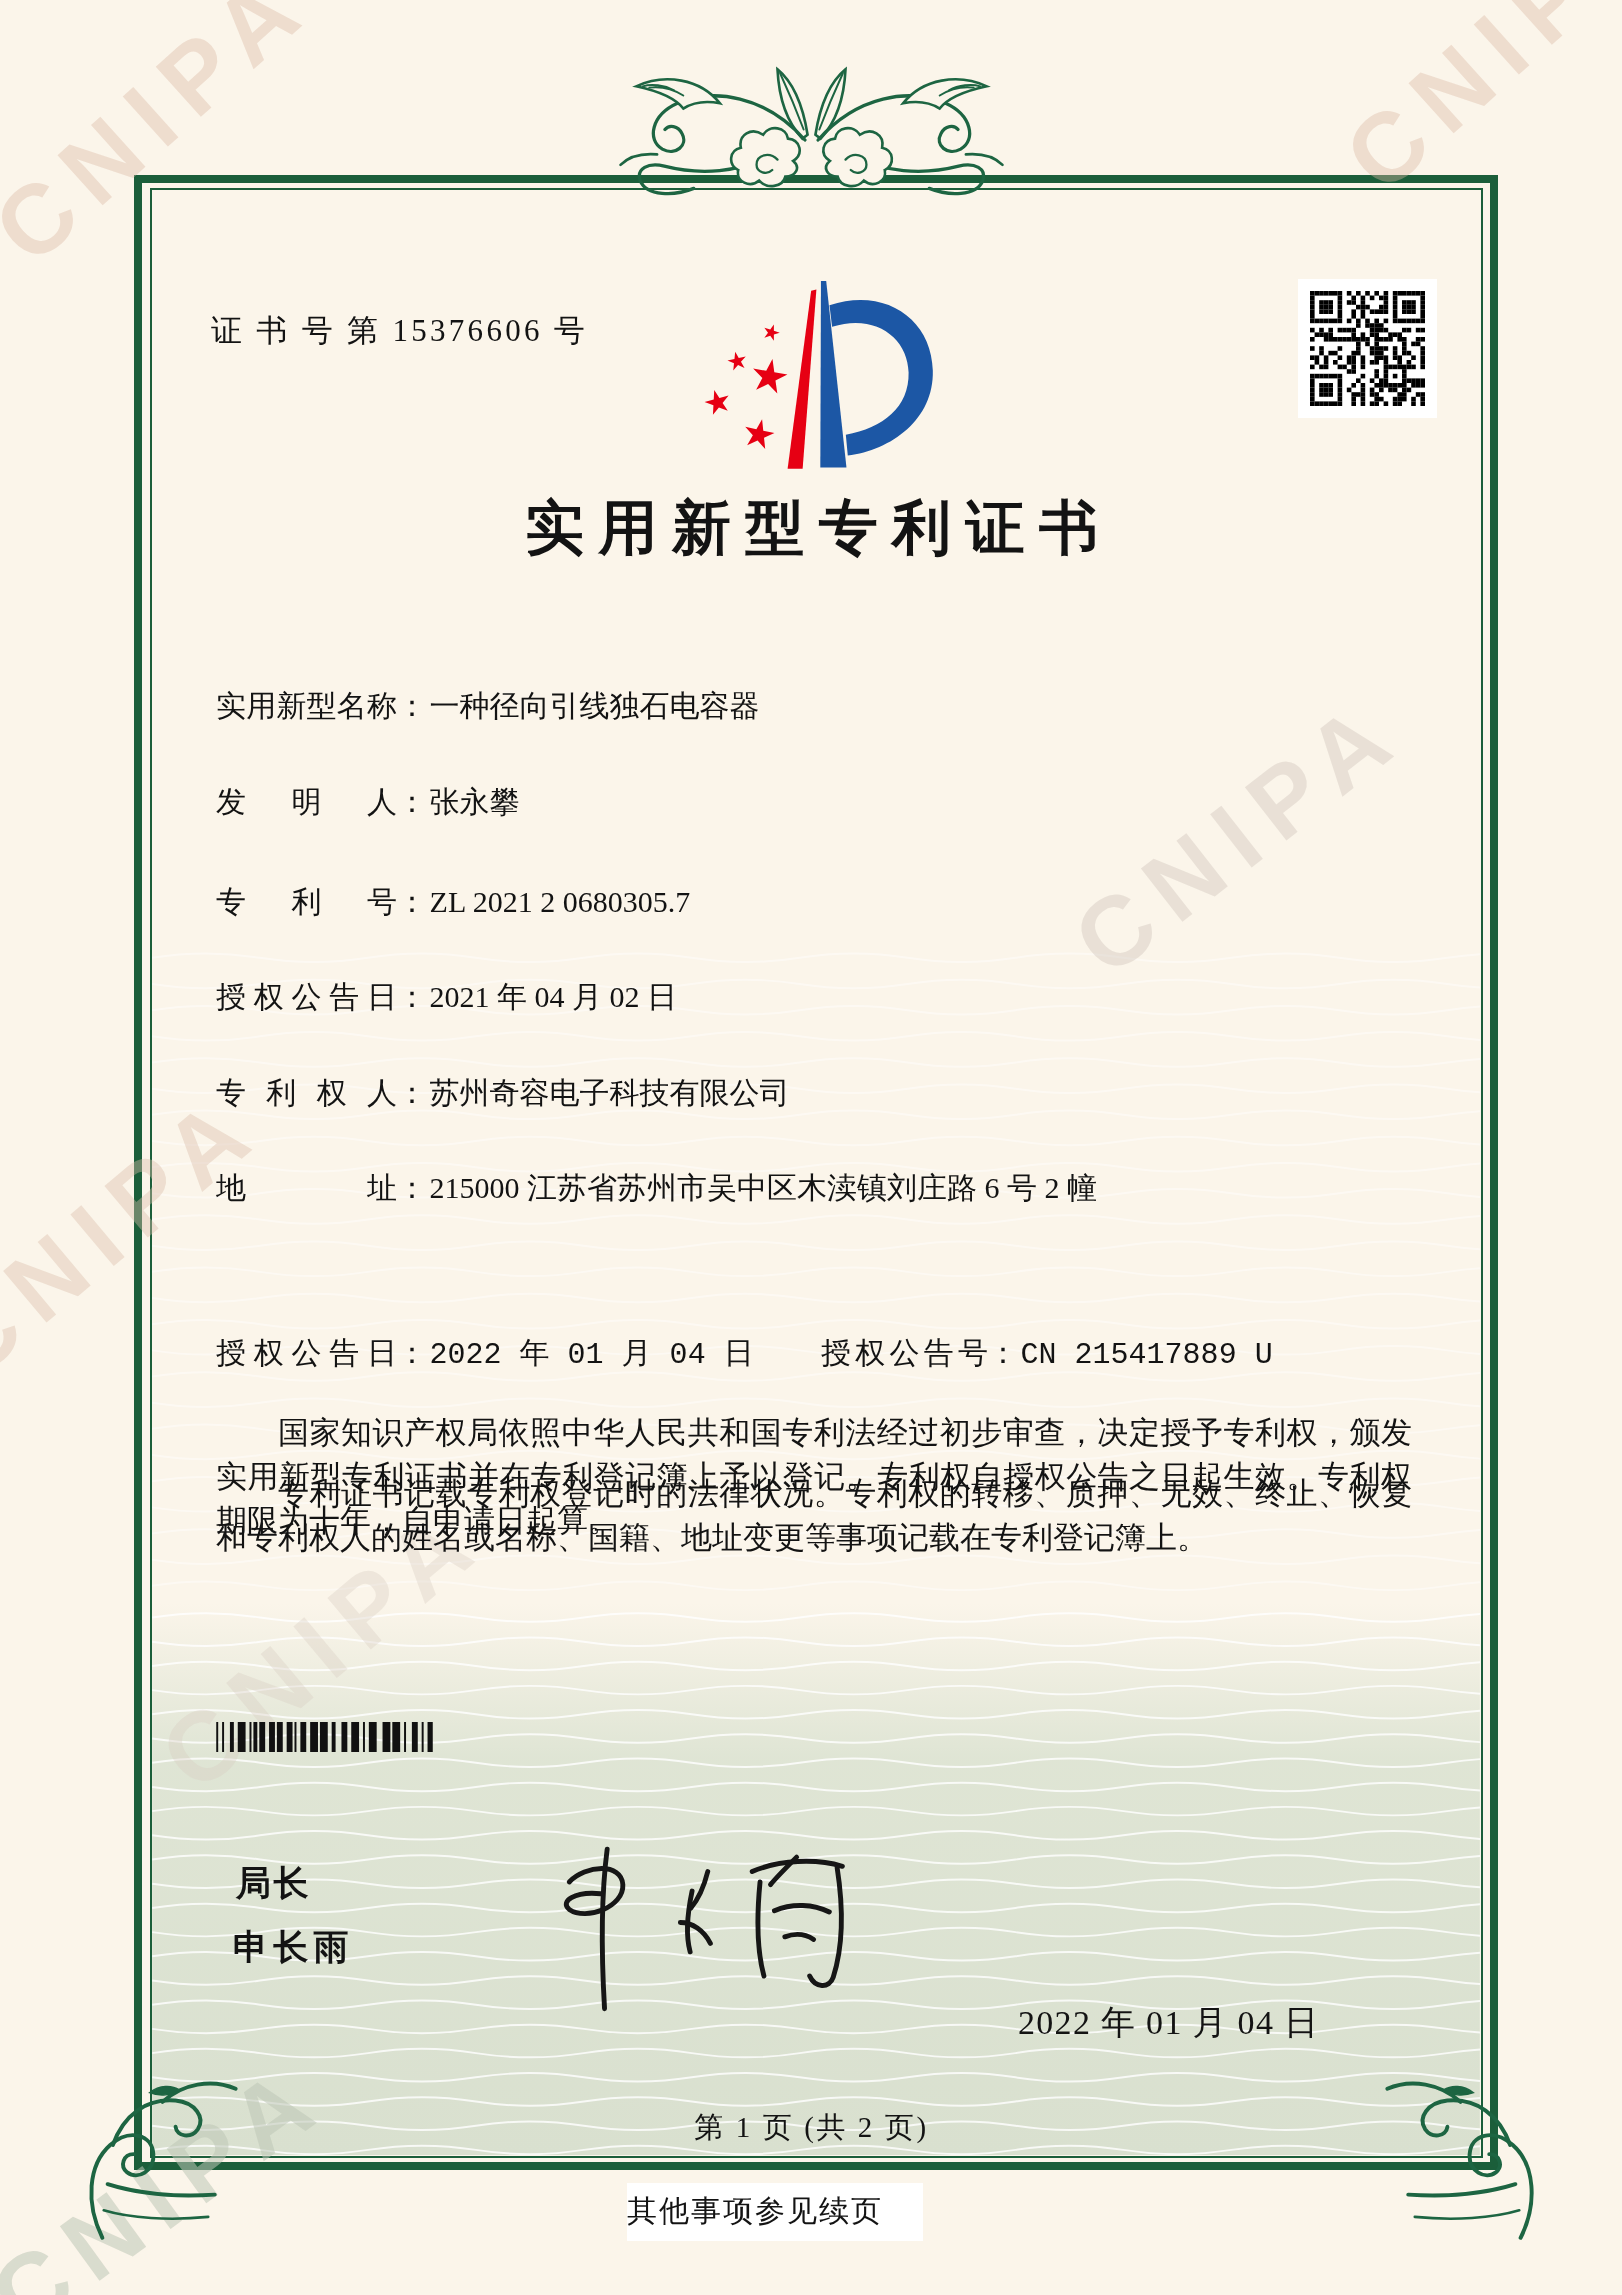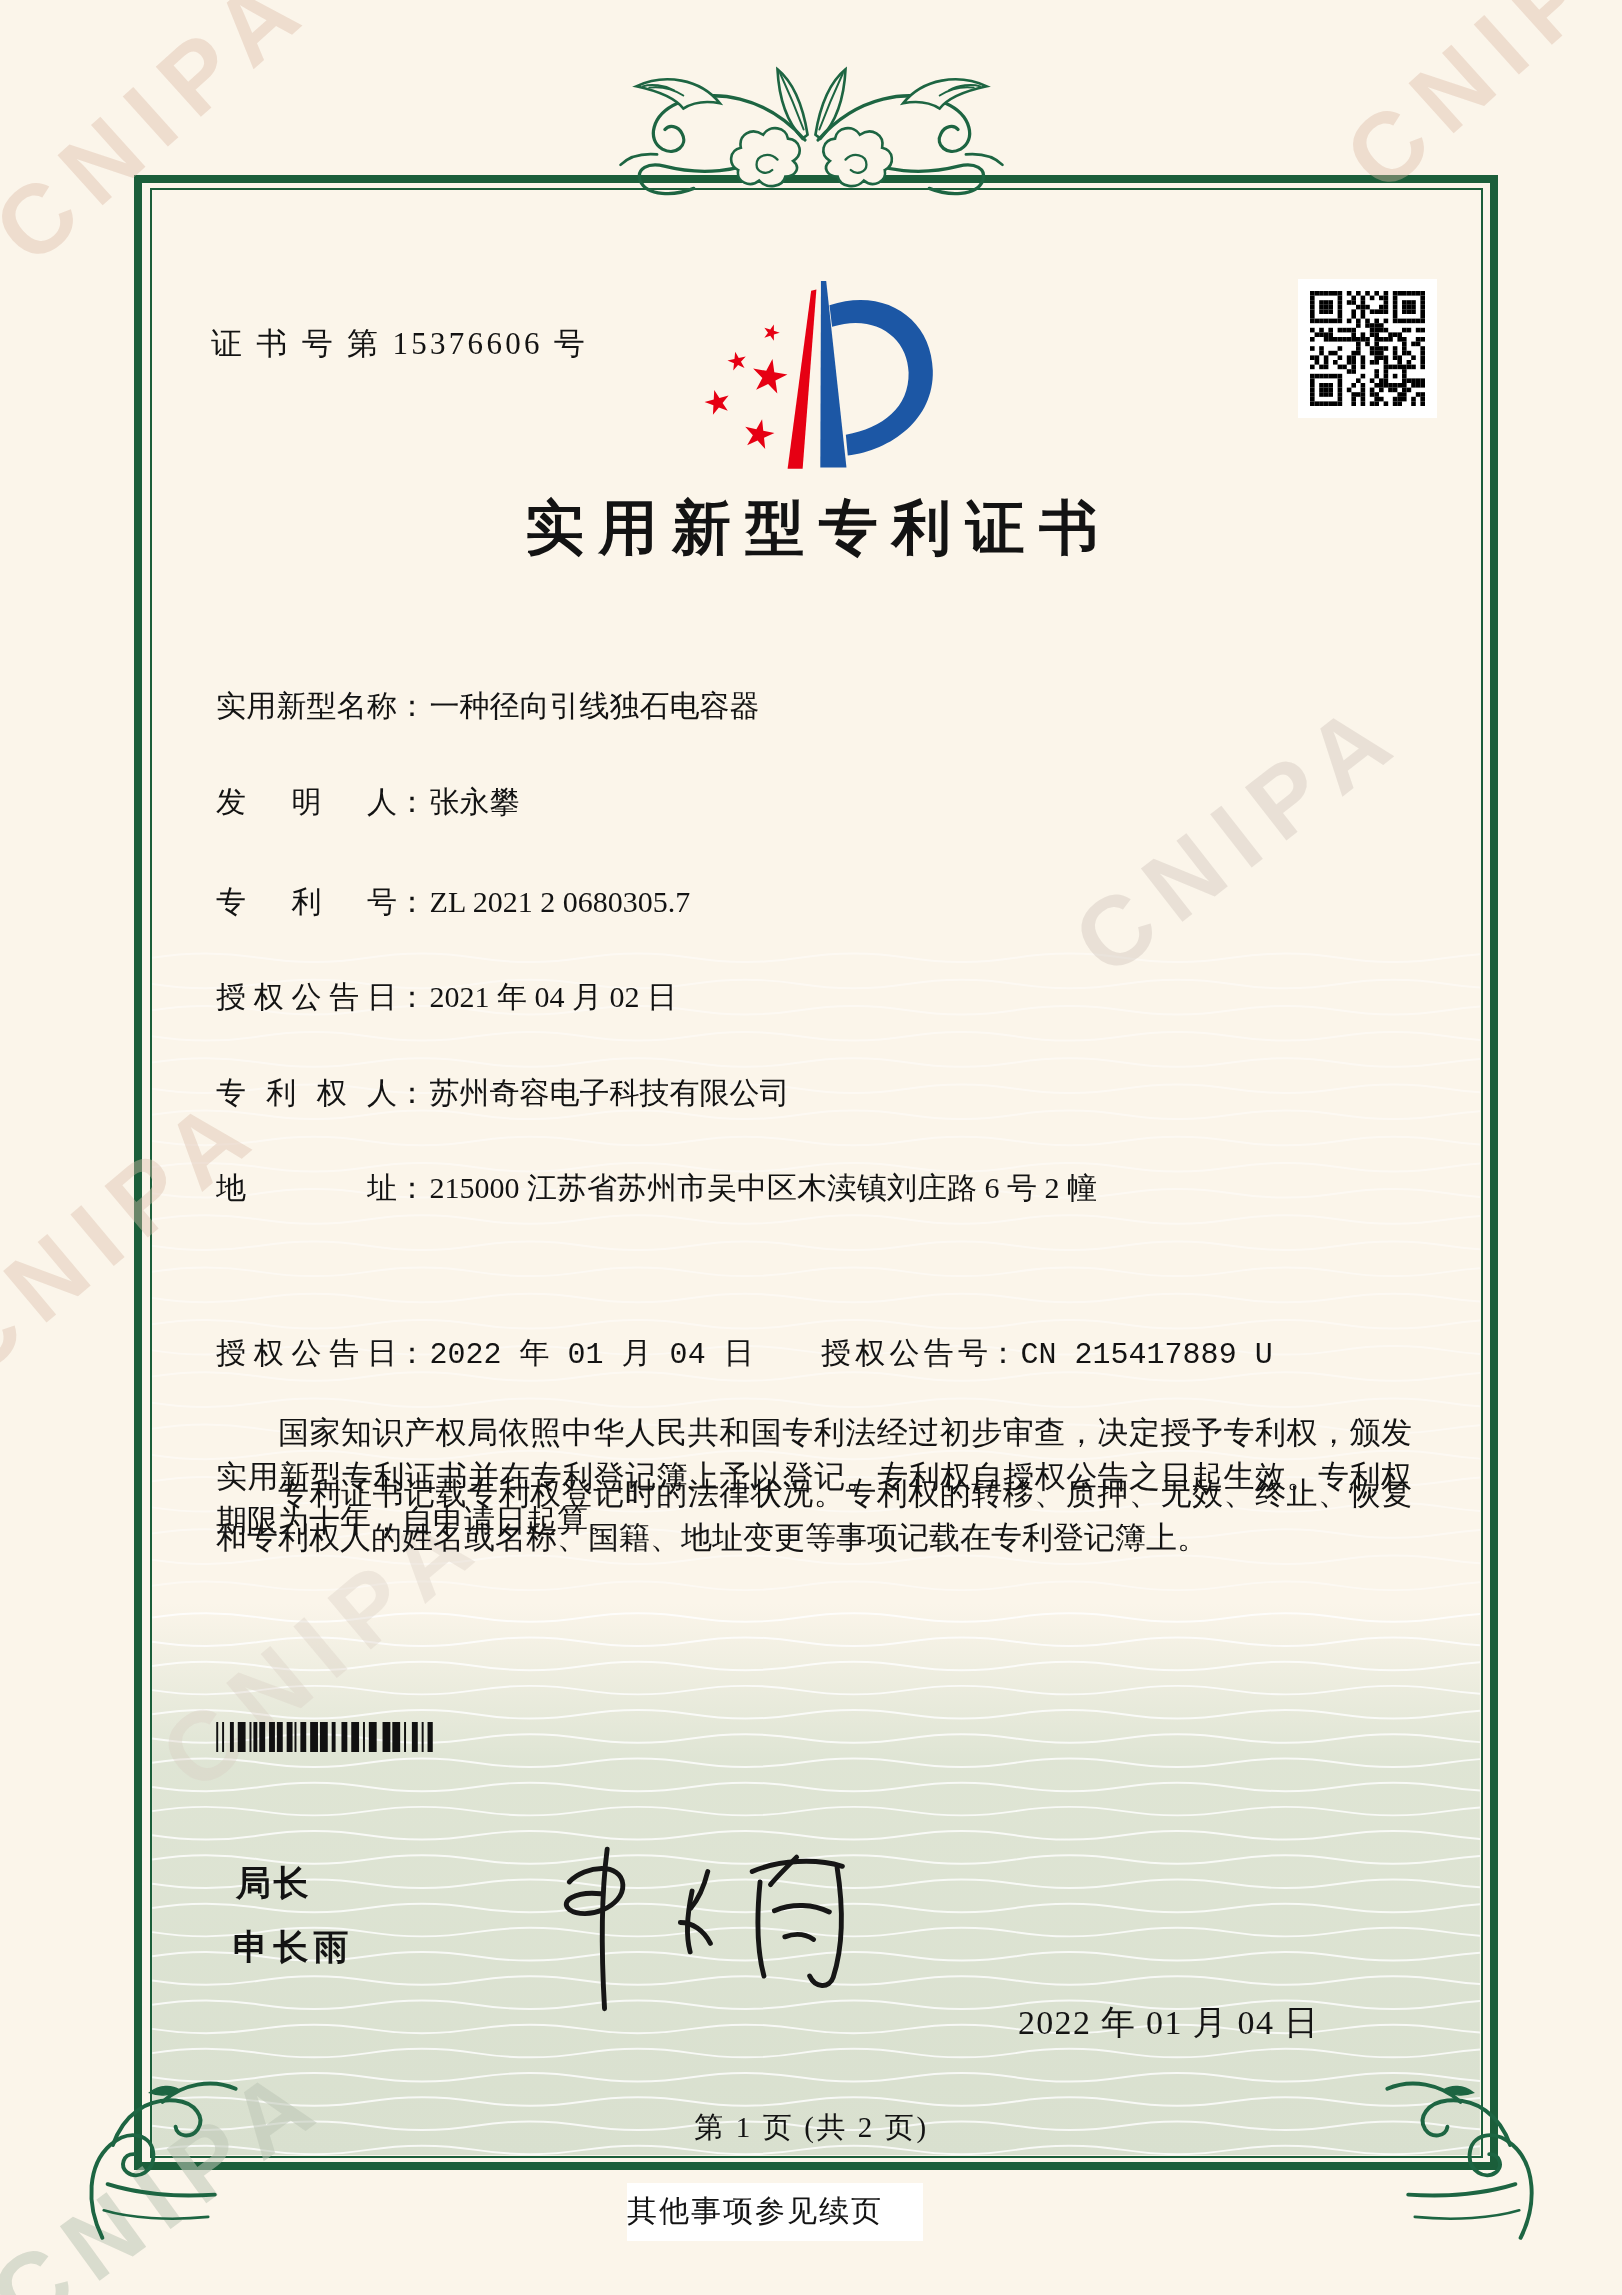--- a/index.html
+++ b/index.html
@@ -13,21 +13,21 @@
   
   .waves-faint{position:absolute;left:152px;top:942px;z-index:1;}
   .waves-band{position:absolute;left:152px;top:1603px;z-index:1;}
   
   .wm{position:absolute;z-index:3;font-family:"Liberation Sans","DejaVu Sans",sans-serif;
       font-weight:700;font-size:98px;letter-spacing:17px;pointer-events:none;}
   
   .top-orn{position:absolute;left:612px;top:56px;z-index:4;}
   .corner-fl{position:absolute;z-index:4;}
   
-  .cert-no{position:absolute;left:211px;top:323px;font-size:31px;letter-spacing:3.3px;z-index:5;}
+  .cert-no{position:absolute;left:211px;top:310px;font-size:31px;letter-spacing:3.3px;z-index:5;}
   .logo{position:absolute;left:701px;top:279px;z-index:5;}
   .qr-box{position:absolute;left:1298px;top:279px;width:139px;height:139px;background:#fff;z-index:5;}
   .qr-box svg{position:absolute;left:12.4px;top:12.4px;}
   .title{position:absolute;left:0;top:489px;width:1623px;text-align:center;font-size:59px;
          font-weight:700;letter-spacing:14.4px;text-indent:14.4px;z-index:5;}
   .row{position:absolute;left:216px;font-size:30px;line-height:1.15;z-index:5;white-space:nowrap;}
   .lab{display:inline-block;width:181px;text-align:justify;text-align-last:justify;}
   .lab5{display:inline-block;width:167px;text-align:justify;text-align-last:justify;}
   .val{margin-left:2.6px;}
   .grant2{position:absolute;left:605px;top:0;}

